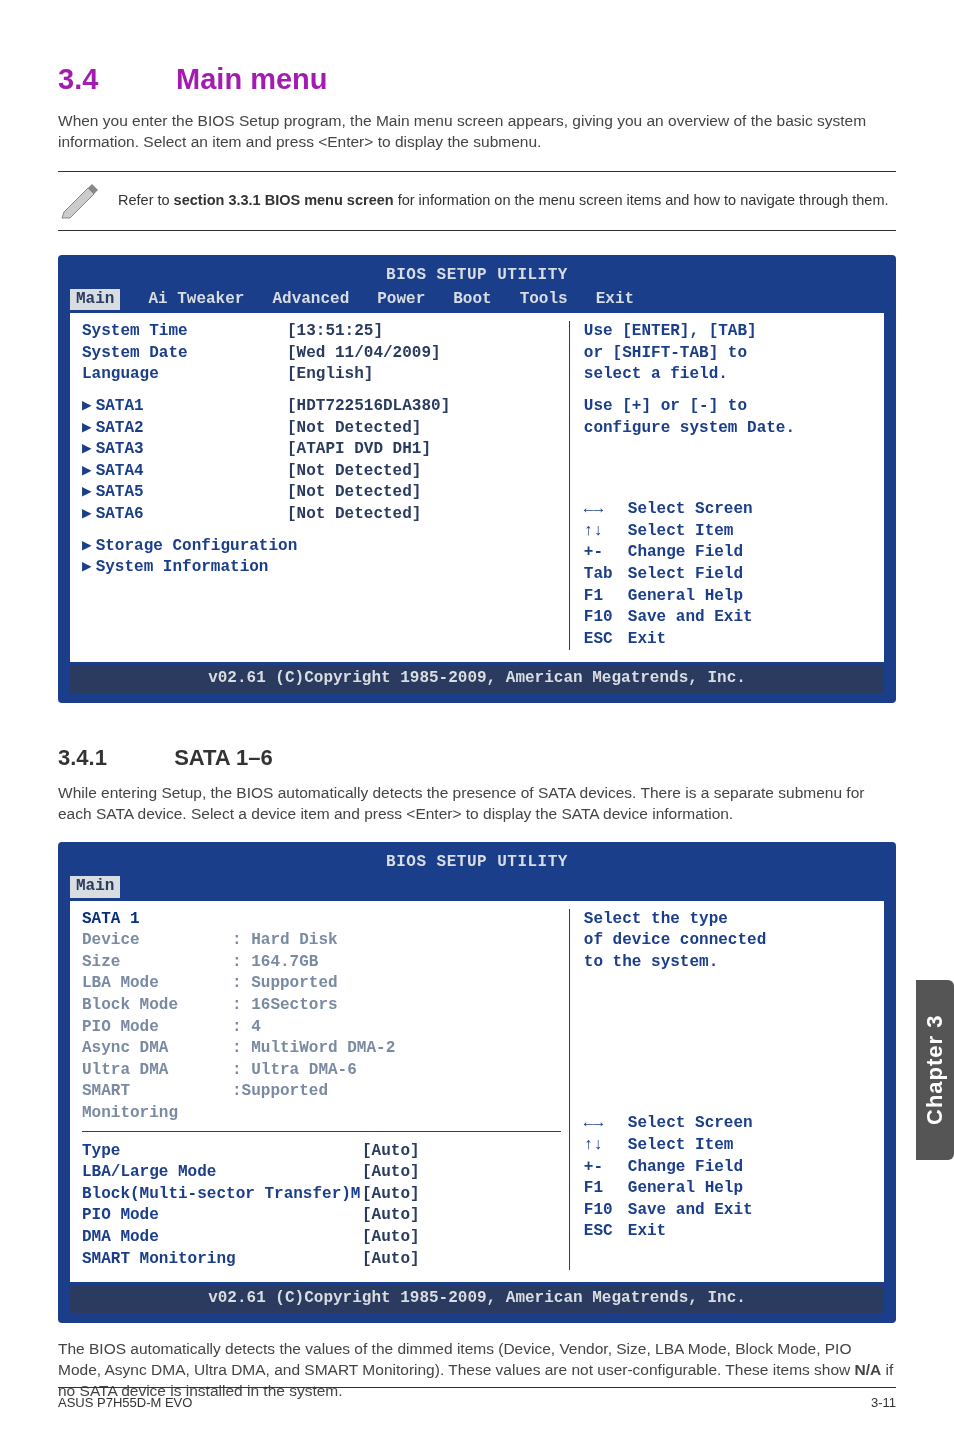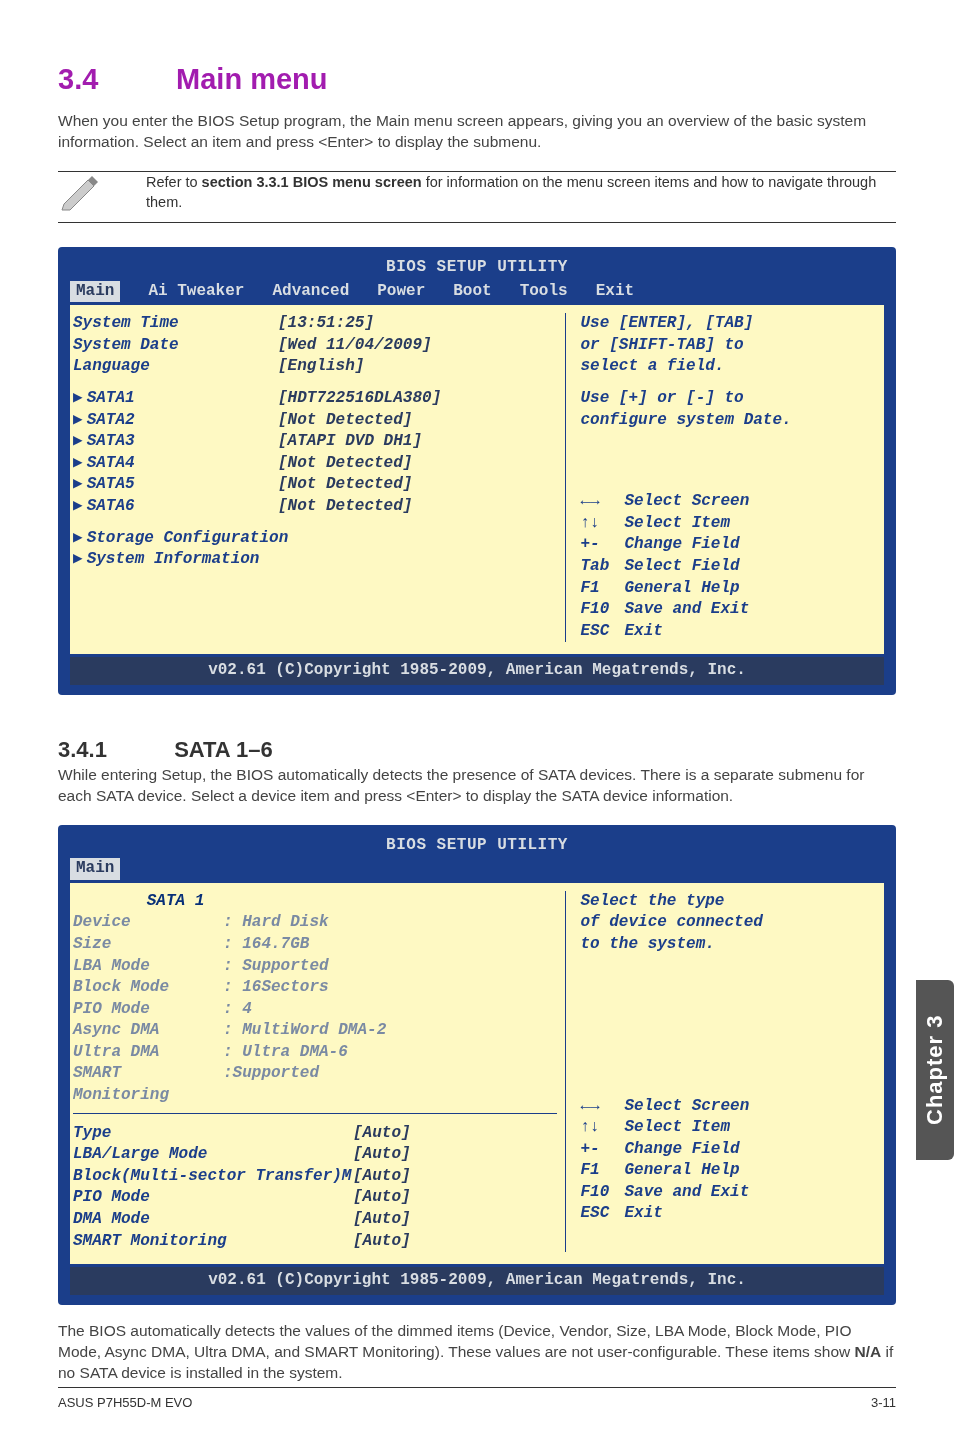--- a/index.html
+++ b/index.html
@@ -18,24 +18,24 @@
     font-size: 29px;
     font-weight: bold;
     color: #a21caf;
     margin-bottom: 12px;
   }
   h1.section-heading .num { display: inline-block; width: 110px; }
   .intro { color: #444; font-size: 15.5px; margin-bottom: 18px; }
   .note-block {
     border-top: 1px solid #333;
     border-bottom: 1px solid #333;
-    padding: 1px 0 10px 0;
+    padding: 10px 0 10px 0;
     display: flex;
     align-items: center;
-    gap: 40px;
+    gap: 12px;
     margin-bottom: 24px;
   }
   .note-icon {
     width: 48px; height: 38px;
     position: relative;
   }
   .note-icon svg { width: 48px; height: 38px; }
   .note-text { font-size: 14.5px; color: #333; }
 
   
@@ -45,60 +45,60 @@
     padding: 10px 12px 10px 12px;
     font-family: "Courier New", monospace;
     font-size: 16px;
     color: #83c7e6;
     margin-bottom: 40px;
   }
   .bios-title { text-align: center; color: #d8dde2; font-weight: bold; letter-spacing: 0.5px; }
   .bios-tabs { display: flex; gap: 28px; color: #d8dde2; font-weight: bold; margin-top: 2px; }
   .bios-tabs .active { background: #d8dde2; color: #2a3b5f; padding: 0 6px; }
   .bios-body {
-    background: #fef9c3;
+    background: #ffffff;
     margin-top: 3px;
-    padding: 8px 10px 12px 3px;
+    padding: 8px 10px 12px 12px;
     display: flex;
     gap: 0;
-    font-style: italic;
   }
   .bios-left {
     flex: 1.65;
     color: #1b3e8a;
     border-right: 1px solid #1b3e8a;
     padding-right: 8px;
   }
   .bios-right {
     flex: 1;
     padding-left: 14px;
     color: #1b3e8a;
   }
   .bios-row { display: flex; }
   .bios-label { width: 205px; color: #1b3e8a; font-weight: bold; }
-  .bios-label.bold-head { color: #083078; font-weight: bolder; text-align: center; }
+  .bios-label.bold-head { color: #083078; font-weight: bolder; }
   .bios-value { color: #2a3b5f; font-weight: bold; text-align: right; }
   .dim { color: #7a8aa3; font-weight: bold; }
   .arrow { color: #1b3e8a; font-weight: bold; margin-right: 4px; }
   .bios-spacer { height: 10px; }
   .bios-right .help-line { display:flex; gap:8px; font-weight:bold; }
   .bios-right .help-key { width: 36px; }
   .bios-footer {
     background: #2a3b5f;
     color: #d8dde2;
     text-align: center;
     font-weight: bold;
     padding: 3px 0;
     margin-top: 3px;
   }
 
   .subhead {
     font-size: 22px;
     font-weight: bold;
     color: #333;
+    margin-bottom: 10px;
   }
   .subhead .num { display:inline-block; width:110px; }
 
   
   .side-tab {
     position: absolute;
     right: 0; top: 980px;
     width: 38px; height: 180px;
     background: #555;
     border-radius: 6px 0 0 6px;

